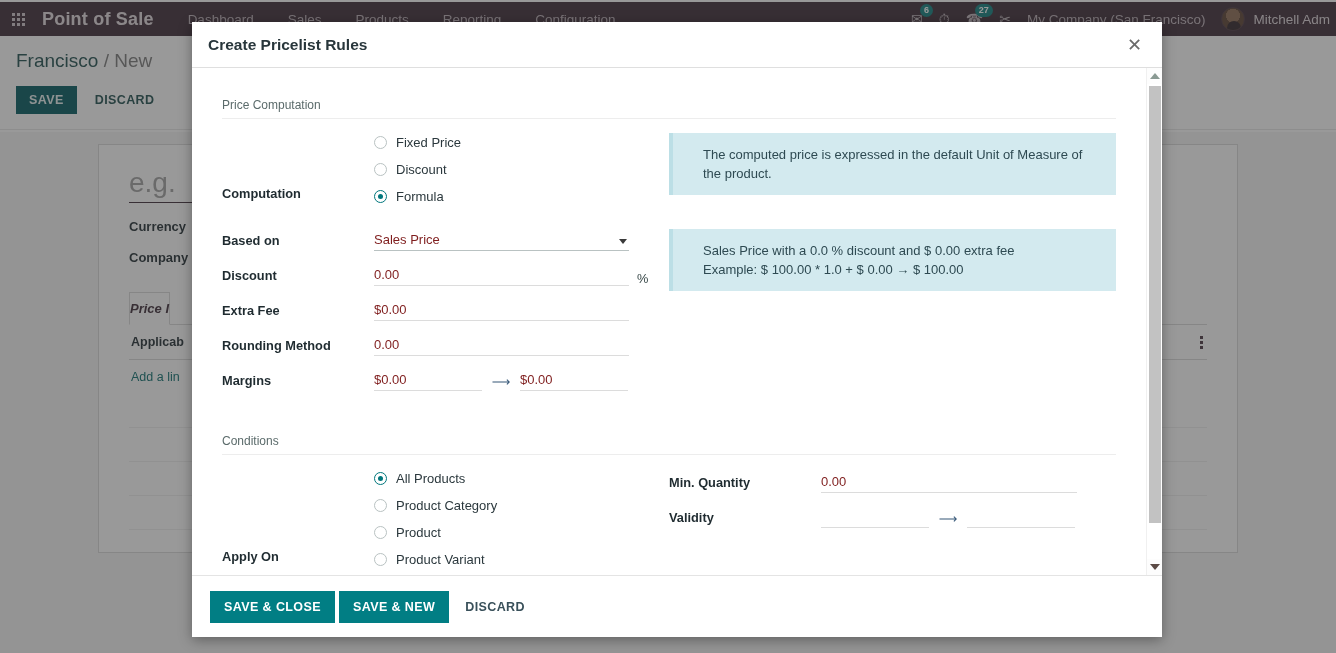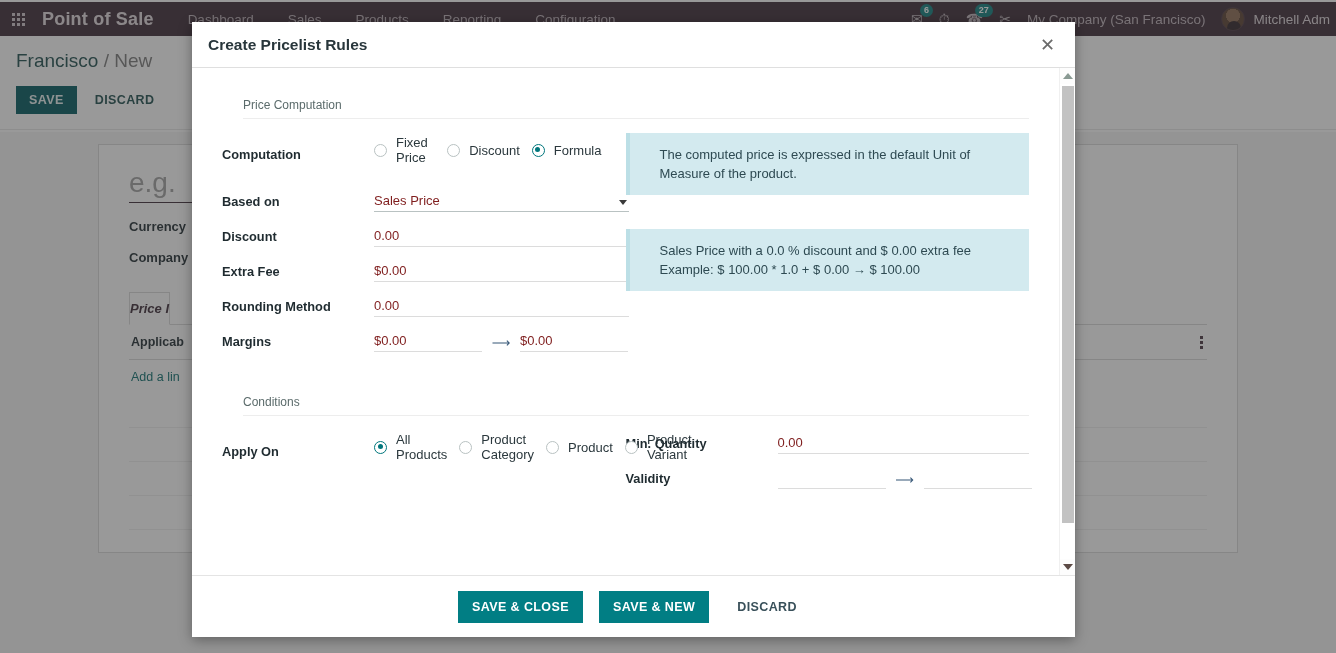--- a/index.html
+++ b/index.html
@@ -106,21 +106,21 @@
   .add-line { font-size: 12.5px; color: #0b6e6e; padding: 10px 2px; }
   .ghost-rows .gr { height: 34px; border-bottom: 1px solid #eeeeee; }
 
   #dim {
     position: absolute; inset: 0; background: rgba(51,51,51,0.5); z-index: 40;
   }
 
   
   .modal {
     position: absolute; z-index: 50;
-    left: 192px; top: 22px; width: 883px; height: 615px;
+    left: 192px; top: 22px; width: 970px; height: 615px;
     background: #ffffff;
     box-shadow: 0 3px 12px rgba(0,0,0,.35);
     display: flex; flex-direction: column;
   }
   .modal-header {
     height: 46px; flex: none;
     display: flex; align-items: center; padding: 0 16px;
     border-bottom: 1px solid #dfdfdf;
   }
   .modal-title { font-size: 15.5px; color: #28363b; font-weight: bold; }
@@ -153,35 +153,35 @@
   .sb-thumb {
     position: absolute; left: 2px; width: 12px; top: 18px; height: 437px;
     background: #c2c2c2;
   }
 
   .form-inner { padding: 0 30px 0 30px; }
 
   .section { margin-bottom: 10px; }
   .section-title {
     font-size: 12px; color: #5b6b6b; padding-bottom: 6px;
-    border-bottom: 1px solid #ededed; margin-bottom: 14px; margin-left: 21px;
+    border-bottom: 1px solid #ededed; margin-bottom: 14px;
   }
 
   .two-col { display: flex; }
   .col { width: 50%; }
   .col-left { padding-right: 24px; }
 
   .frow { display: flex; align-items: flex-end; margin-bottom: 11px; min-height: 24px; }
   .flabel {
     width: 152px; flex: none; font-size: 12.8px; font-weight: bold; color: #1f2b30;
     padding-bottom: 3px;
   }
   .fctl { flex: 1 1 auto; }
 
-  .radio-group { display: flex; flex-direction: row; gap: 12px; padding-top: 2px; }
+  .radio-group { display: flex; flex-direction: column; gap: 12px; padding-top: 2px; }
   .radio-line { display: flex; align-items: center; gap: 9px; font-size: 13px; color: #2b383d; }
   .radio {
     width: 13px; height: 13px; border-radius: 50%;
     border: 1.6px solid #b9c2c2; background: #fff; flex: none;
     position: relative;
   }
   .radio.sel { border-color: #00767c; }
   .radio.sel::after {
     content: ""; position: absolute; left: 2.5px; top: 2.5px;
     width: 5px; height: 5px; border-radius: 50%; background: #00767c;
@@ -211,23 +211,22 @@
     padding: 12px 30px;
   }
   .alert-info .ln { display: block; }
 
   .cond-right { padding-left: 0; }
   .cond-right .flabel { width: 152px; }
   .cond-right .fctl { max-width: 256px; }
 
   .modal-footer {
     flex: none; height: 62px; border-top: 1px solid #e4e4e4;
-    display: flex; align-items: center; padding: 0 18px; gap: 16px;
+    display: flex; align-items: center; padding: 0 18px; gap: 4px;
     background: #fff;
-    justify-content: center;
   }
   .btn-primary {
     background: #017e84; color: #ffffff; border: 0;
     font-size: 12.5px; font-weight: bold; letter-spacing: .4px;
     padding: 9px 14px; cursor: pointer;
     font-family: "Liberation Sans", sans-serif;
   }
   .btn-link {
     background: transparent; border: 0; color: #39505a;
     font-size: 12.5px; font-weight: bold; letter-spacing: .4px;

